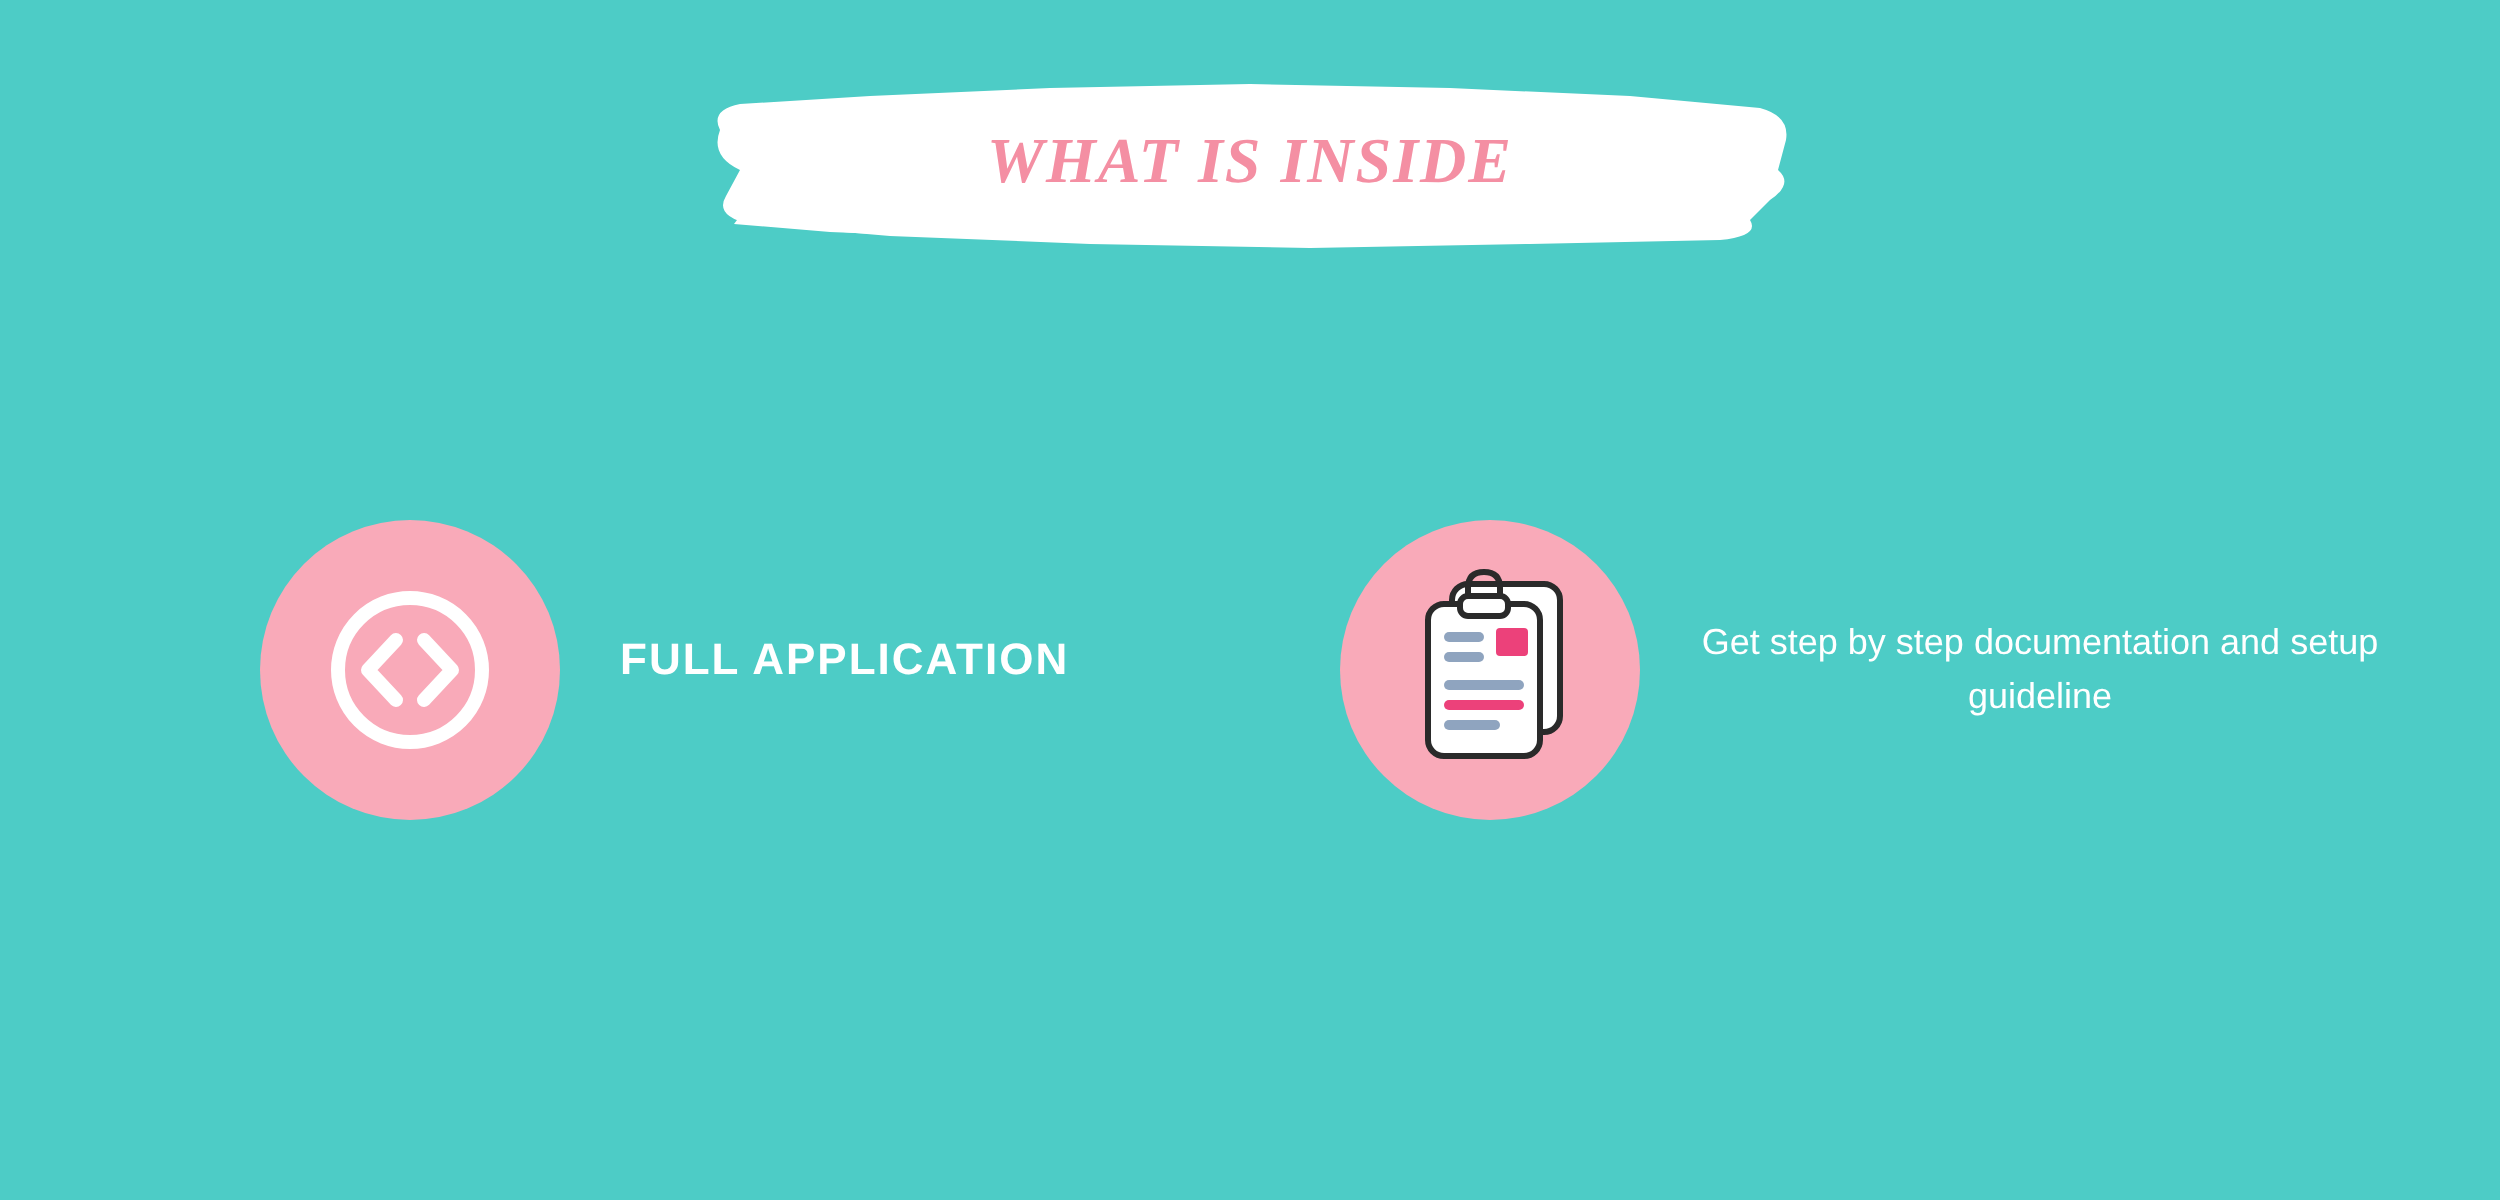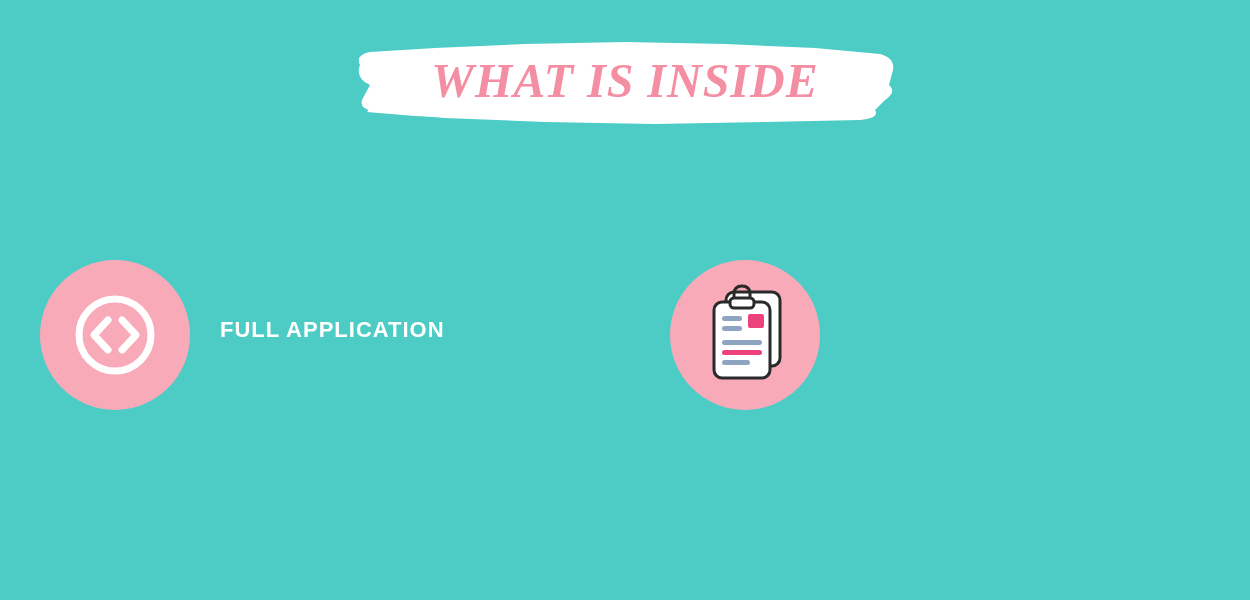--- a/index.html
+++ b/index.html
@@ -23,36 +23,36 @@
       justify-content: center;
     }
     .brush-bg {
       position: absolute;
       top: 0; left: 0;
       width: 100%; height: 100%;
     }
     .header-title {
       position: relative;
       z-index: 2;
-      font-size: 48px;
+      font-size: 32px;
       font-weight: 700;
       font-style: italic;
       letter-spacing: 1px;
       color: #f48fa3;
       font-family: Georgia, "Times New Roman", serif;
       text-transform: uppercase;
       font-variant: small-caps;
     }
     .features {
       position: absolute;
       top: 260px;
       left: 0;
       width: 100%;
       display: flex;
-      justify-content: space-between;
+      justify-content: flex-end;
       padding: 0 40px;
     }
     .feature {
       display: flex;
       align-items: center;
       gap: 30px;
       width: 540px;
     }
     .icon-circle {
       width: 150px;
@@ -123,16 +123,17 @@
         <rect x="50" y="34" width="16" height="14" rx="2" fill="#ec417a"></rect>
 
         <rect x="24" y="36" width="20" height="5" rx="2.5" fill="#8fa4bf"></rect>
         <rect x="24" y="46" width="20" height="5" rx="2.5" fill="#8fa4bf"></rect>
         <rect x="24" y="60" width="40" height="5" rx="2.5" fill="#8fa4bf"></rect>
         <rect x="24" y="70" width="40" height="5" rx="2.5" fill="#ec417a"></rect>
         <rect x="24" y="80" width="28" height="5" rx="2.5" fill="#8fa4bf"></rect>
       </svg>
     </div>
     <div class="feature-text">
+      <div class="feature-desc">Get step by step documentation and setup guideline</div>
     </div>
   </div>
 
 </div>
 
 </body></html>

